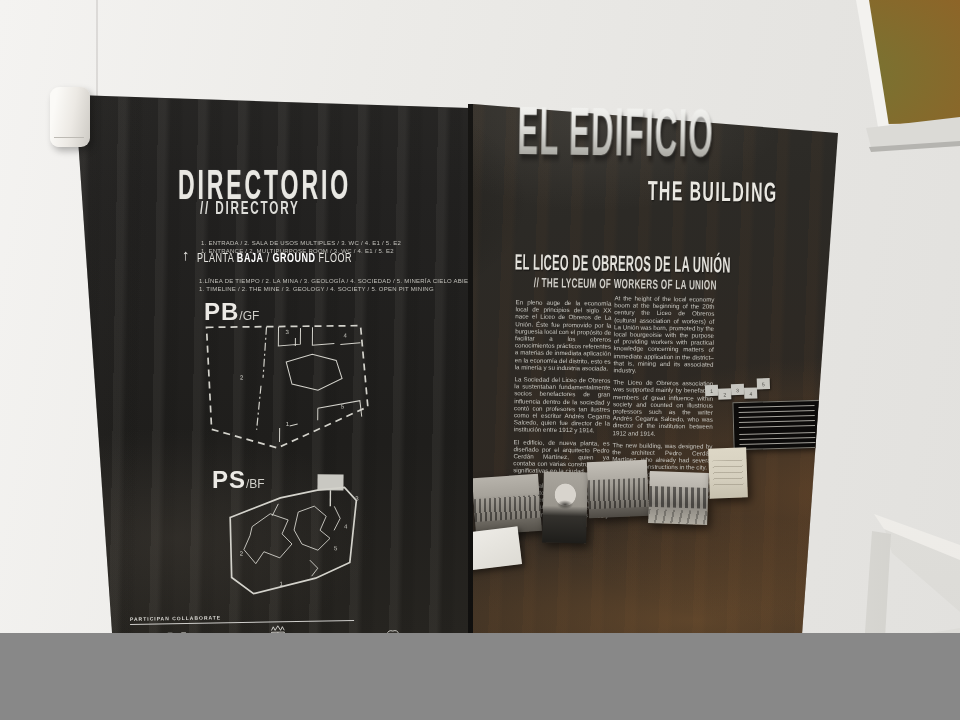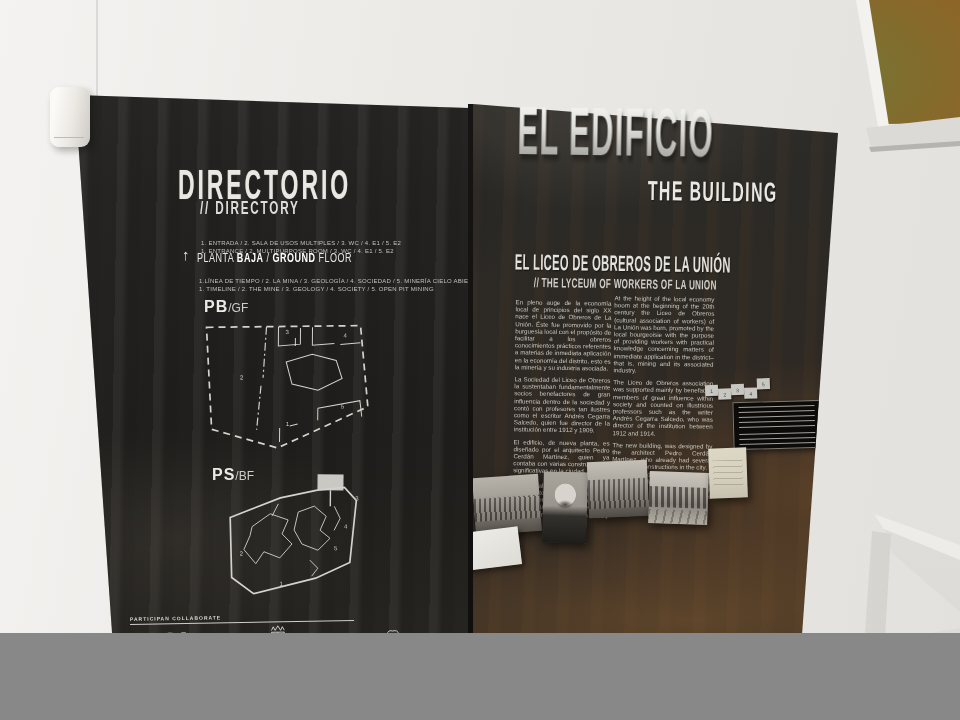--- a/index.html
+++ b/index.html
@@ -54,34 +54,34 @@
   .panel-seam{left:468px;top:104px;width:5px;height:600px;background:linear-gradient(180deg,#161513,#0f0e0d);}
   .panel-right{inset:0;clip-path:polygon(473px 104px,838px 133px,800px 663px,473px 700px);
     background:
       linear-gradient(184deg,rgba(152,149,142,.45) 0%,rgba(100,97,92,.2) 6%,transparent 14%),
       radial-gradient(ellipse 35% 28% at 30% 32%,rgba(8,8,8,.5),transparent 72%),
       radial-gradient(ellipse 28% 22% at 62% 18%,rgba(142,136,126,.18),transparent 70%),
       radial-gradient(ellipse 45% 30% at 88% 78%,rgba(148,96,48,.42),transparent 72%),
       radial-gradient(ellipse 55% 22% at 72% 98%,rgba(160,110,58,.4),transparent 75%),
       radial-gradient(ellipse 20% 30% at 100% 45%,rgba(122,82,45,.3),transparent 70%),
       repeating-linear-gradient(92deg,rgba(120,80,45,.08) 0 9px,transparent 14px 34px),
-      linear-gradient(170deg,#34322e 0%,#2c2a26 40%,#2e2822 75%,#342a20 100%); border-radius: 13px;}
+      linear-gradient(170deg,#34322e 0%,#2c2a26 40%,#2e2822 75%,#342a20 100%);}
 
   
   .dir-title{left:178px;top:160px;font-size:24px;font-weight:bold;color:#e9e8e3;
     letter-spacing:3px;transform:scale(.96,1.75);transform-origin:left top;text-shadow:0 0 1px rgba(255,255,255,.25);}
   .dir-sub{left:200px;top:198px;font-size:13px;font-weight:bold;color:#dededa;
     letter-spacing:2px;transform:scale(.9,1.35);transform-origin:left top;}
   .floor-row{left:182px;width:300px;color:#e6e5e0;}
   .floor-row .arrow{font-size:15px;font-weight:bold;margin-right:7px;vertical-align:top;}
   .floor-heading{display:inline-block;font-size:11px;letter-spacing:.6px;transform:scale(.82,1.2);transform-origin:left top;white-space:nowrap;}
   .floor-heading b{font-weight:bold;color:#fff;}
   .tiny{position:absolute;font-size:6px;letter-spacing:.25px;color:#c2c1bb;white-space:nowrap;}
   .plan-label{font-weight:bold;color:#eceae5;}
-  .plan-label .big{font-size:16px;letter-spacing:1px;text-align:right;}
+  .plan-label .big{font-size:24px;letter-spacing:1px;text-align:right;}
   .plan-label .small{font-size:12px;color:#cfcec8;font-weight:normal;}
   .plan-svg{stroke:#d3d2cb;fill:none;}
   .plan-num{font-size:6px;fill:#d3d2cb;font-family:"Liberation Sans",sans-serif;}
   .participate{left:130px;top:614px;width:224px;border-bottom:1px solid #cfcecb;padding-bottom:2px;
     font-size:5px;font-weight:bold;letter-spacing:1px;color:#dcdbd6;transform:rotate(-1deg);}
   .logo{color:#dcdbd6;display:flex;align-items:center;gap:4px;}
   .logo-museo-text{font-size:7px;font-weight:bold;letter-spacing:1.2px;}
   .logo-museo-sub{font-size:3.5px;letter-spacing:.5px;color:#a8a7a2;}
   .logo-ayto-text{font-size:5px;line-height:6px;}
   .logo-region-text{font-size:7px;font-weight:bold;}
@@ -243,21 +243,21 @@
 
   <div class="abs panel-right">
 
     <div class="abs building">THE BUILDING</div>
 
     <div class="abs liceo-es">EL LICEO DE OBREROS DE LA UNIÓN</div>
     <div class="abs liceo-en">// THE LYCEUM OF WORKERS OF LA UNION</div>
 
     <div class="col col-es">
       <p>En pleno auge de la economía local de principios del siglo XX nace el Liceo de Obreros de La Unión. Éste fue promovido por la burguesía local con el propósito de facilitar a los obreros conocimientos prácticos referentes a materias de inmediata aplicación en la economía del distrito, esto es la minería y su industria asociada.</p>
-      <p>La Sociedad del Liceo de Obreros la sustentaban fundamentalmente socios benefactores de gran influencia dentro de la sociedad y contó con profesores tan ilustres como el escritor Andrés Cegarra Salcedo, quien fue director de la institución entre 1912 y 1909.</p>
+      <p>La Sociedad del Liceo de Obreros la sustentaban fundamentalmente socios benefactores de gran influencia dentro de la sociedad y contó con profesores tan ilustres como el escritor Andrés Cegarra Salcedo, quien fue director de la institución entre 1912 y 1914.</p>
       <p>El edificio, de nueva planta, es diseñado por el arquitecto Pedro Cerdán Martínez, quien ya contaba con varias construcciones significativas en la ciudad. Se trata de un complejo de planta trapezoidal relacionado con el movimiento premodernista, sobre cuya puerta principal podemos observar una talla en relieve con los emblemas de las Bellas Artes y la Minería.</p>
     </div>
     <div class="col col-en">
       <p>At the height of the local economy boom at the beginning of the 20th century the Liceo de Obreros (cultural association of workers) of La Unión was born, promoted by the local bourgeoisie with the purpose of providing workers with practical knowledge concerning matters of immediate application in the district– that is, mining and its associated industry.</p>
       <p>The Liceo de Obreros association was supported mainly by benefactor members of great influence within society and counted on illustrious professors such as the writer Andrés Cegarra Salcedo, who was director of the institution between 1912 and 1914.</p>
       <p>The new building, was designed by the architect Pedro Cerdán Martínez, who already had several significant constructions in the city. It is a trapezoidal plant complex from the pre-modernist movement, on whose main door we can see an embossed carving with the emblems of Fine Arts and Mining.</p>
     </div>
 
     <div class="abs minimap">
       <div class="tab" style="left:0;top:8px;">1</div>

